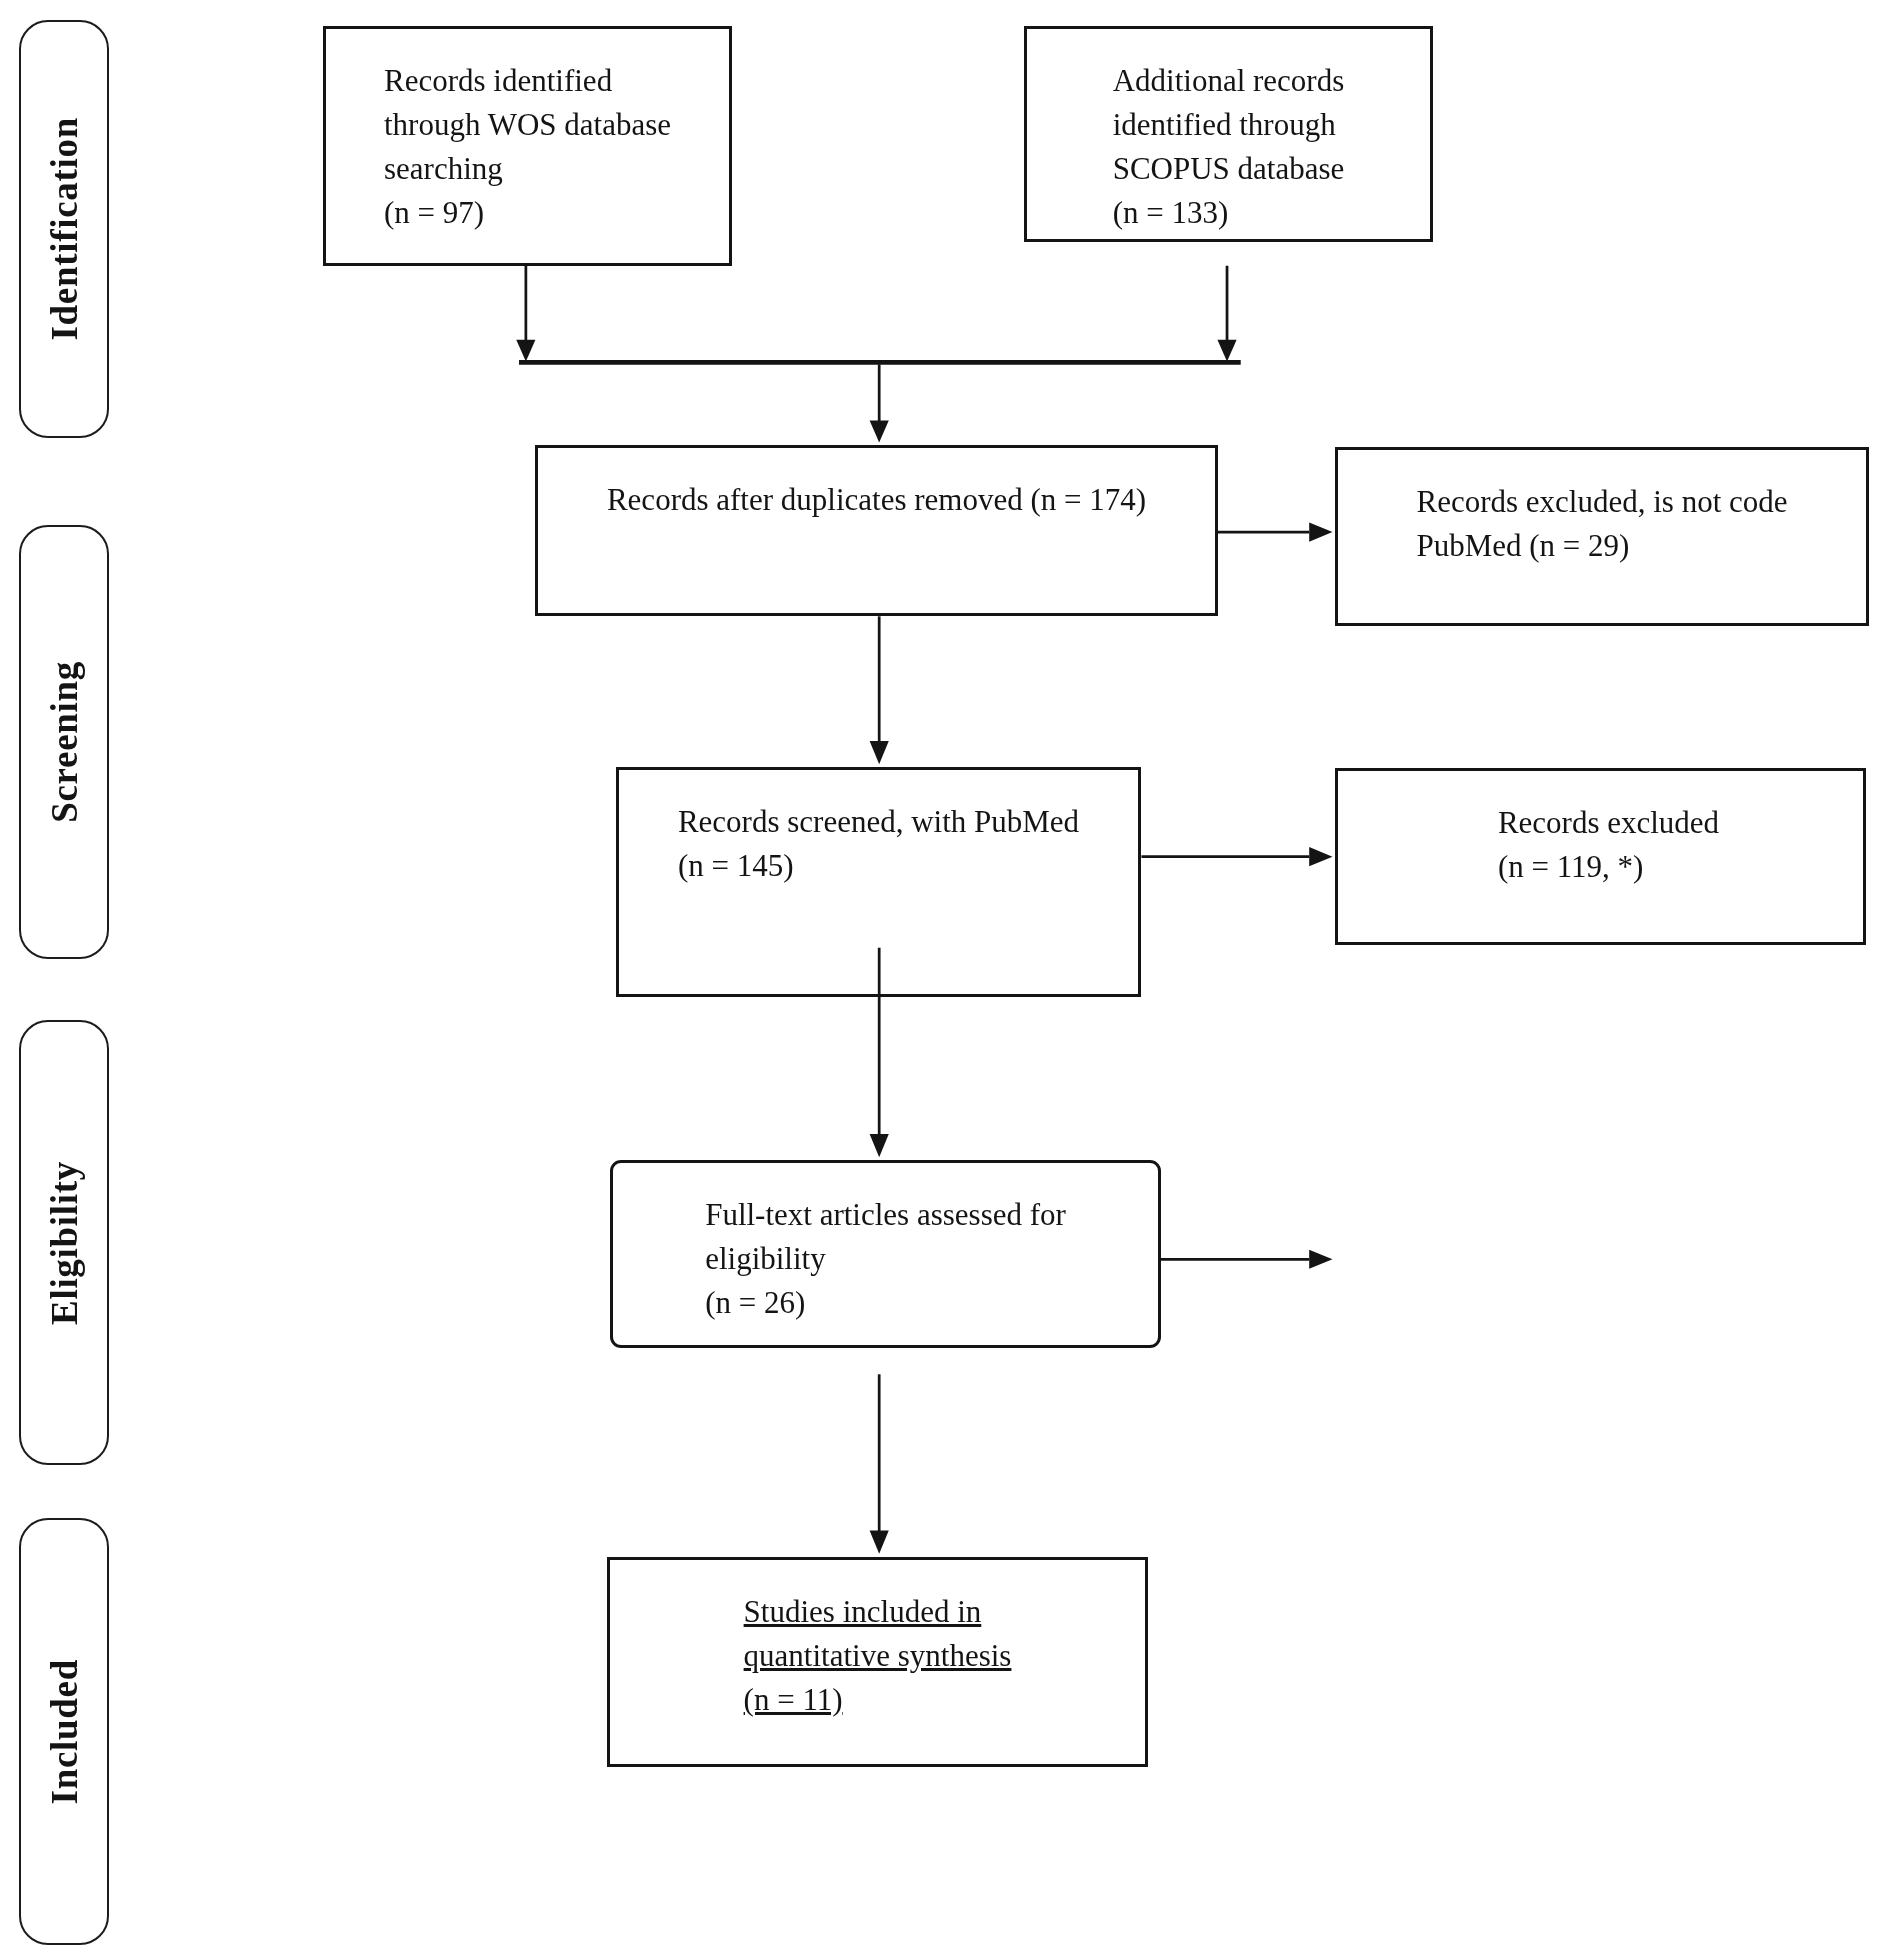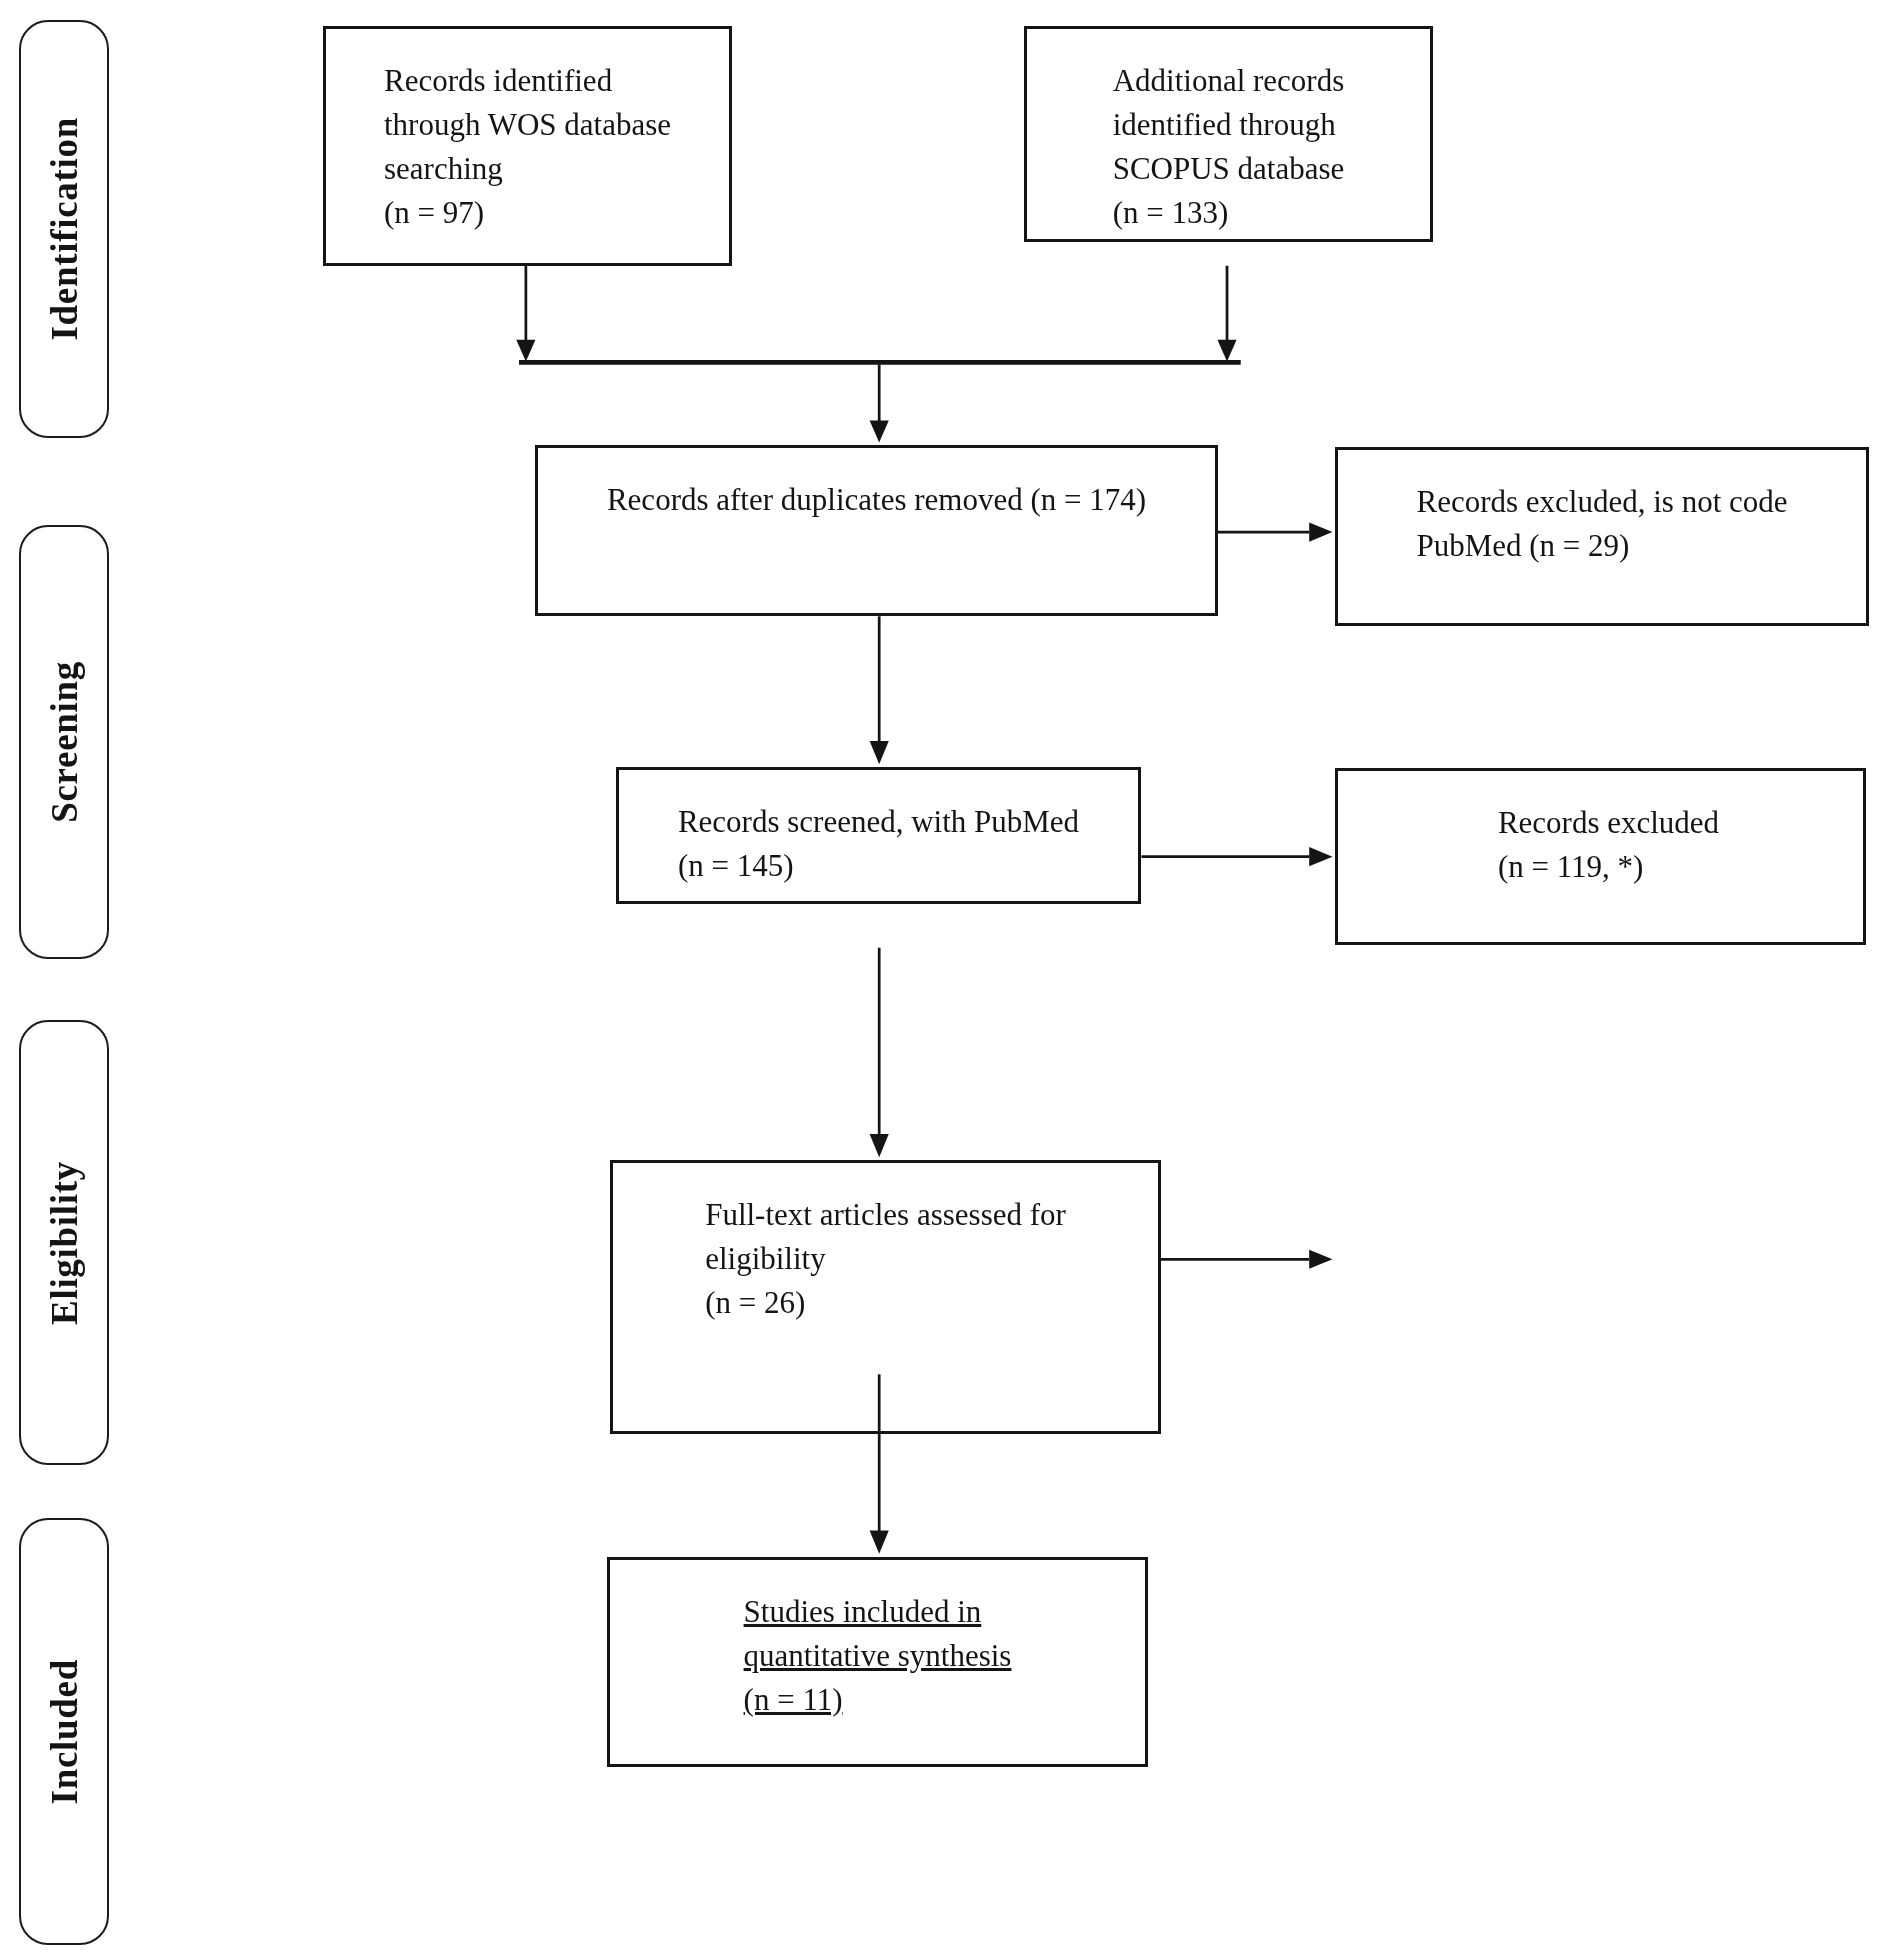--- a/index.html
+++ b/index.html
@@ -27,23 +27,23 @@
   .fbox .txt {
     font-size: 31px;
     line-height: 1.42;
     white-space: pre-line;
   }
 
   .b-wos      { left: 323px;  top: 26px;   width: 409px; height: 240px; }
   .b-scopus   { left: 1024px; top: 26px;   width: 409px; height: 216px; }
   .b-dup      { left: 535px;  top: 445px;  width: 683px; height: 171px; }
   .b-excl1    { left: 1335px; top: 447px;  width: 534px; height: 179px; }
-  .b-screen   { left: 616px;  top: 767px; width: 525px; height: 137px; }
+  .b-screen   { left: 616px;  top: 767px; width: 525px; height: 230px; }
   .b-excl2    { left: 1335px; top: 768px; width: 531px; height: 177px; padding-left: 16px; }
-  .b-full     { left: 610px;  top: 1160px; width: 551px; height: 274px; }
+  .b-full     { left: 610px;  top: 1160px; width: 551px; height: 188px; border-radius: 11px; }
   .b-excl3    { left: 1335px; top: 1178px; width: 533px; height: 166px; }
   .b-studies  { left: 607px;  top: 1557px; width: 541px; height: 210px; text-decoration: underline; }
 
   
   .stage {
     position: absolute;
     left: 19px;
     width: 90px;
     border: 2.7px solid #1c1c1c;
     border-radius: 29px;

